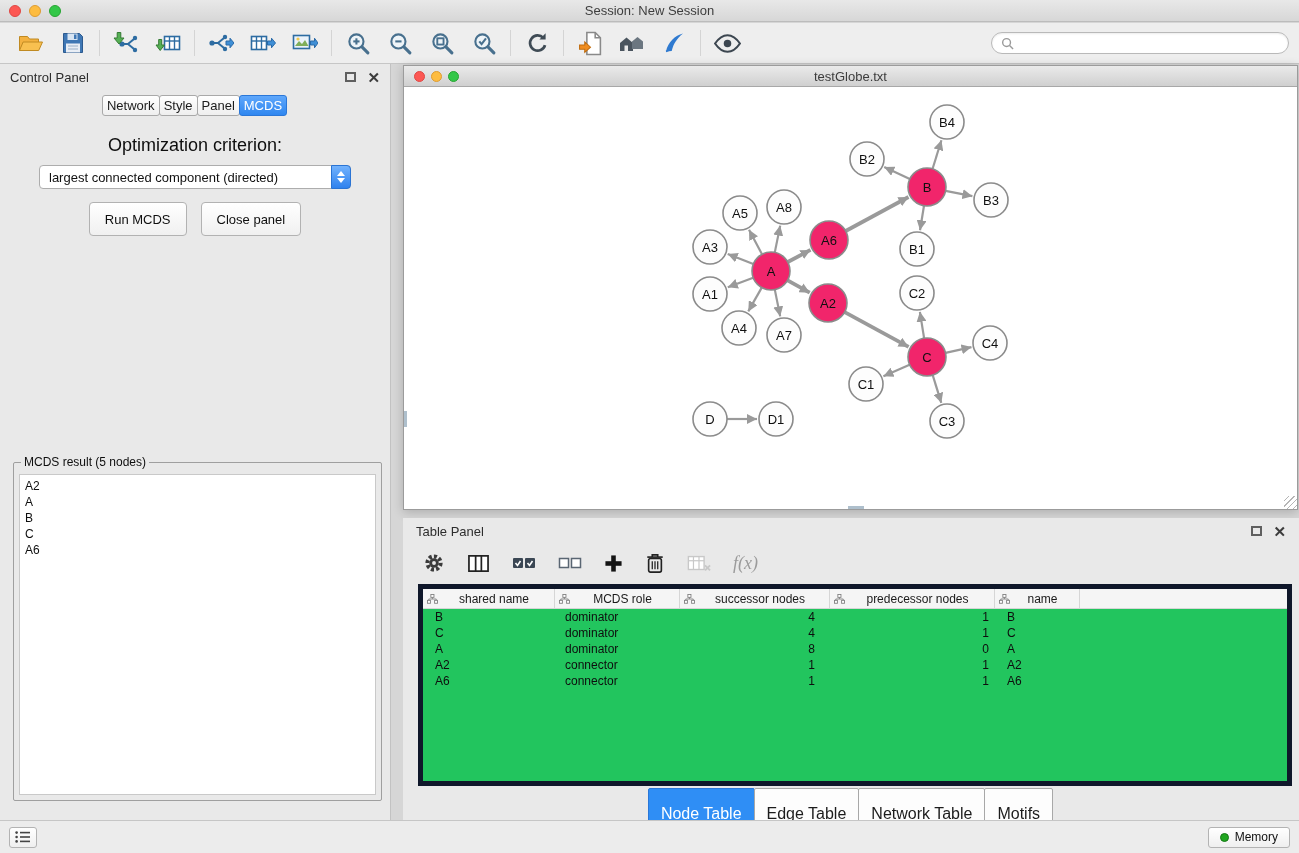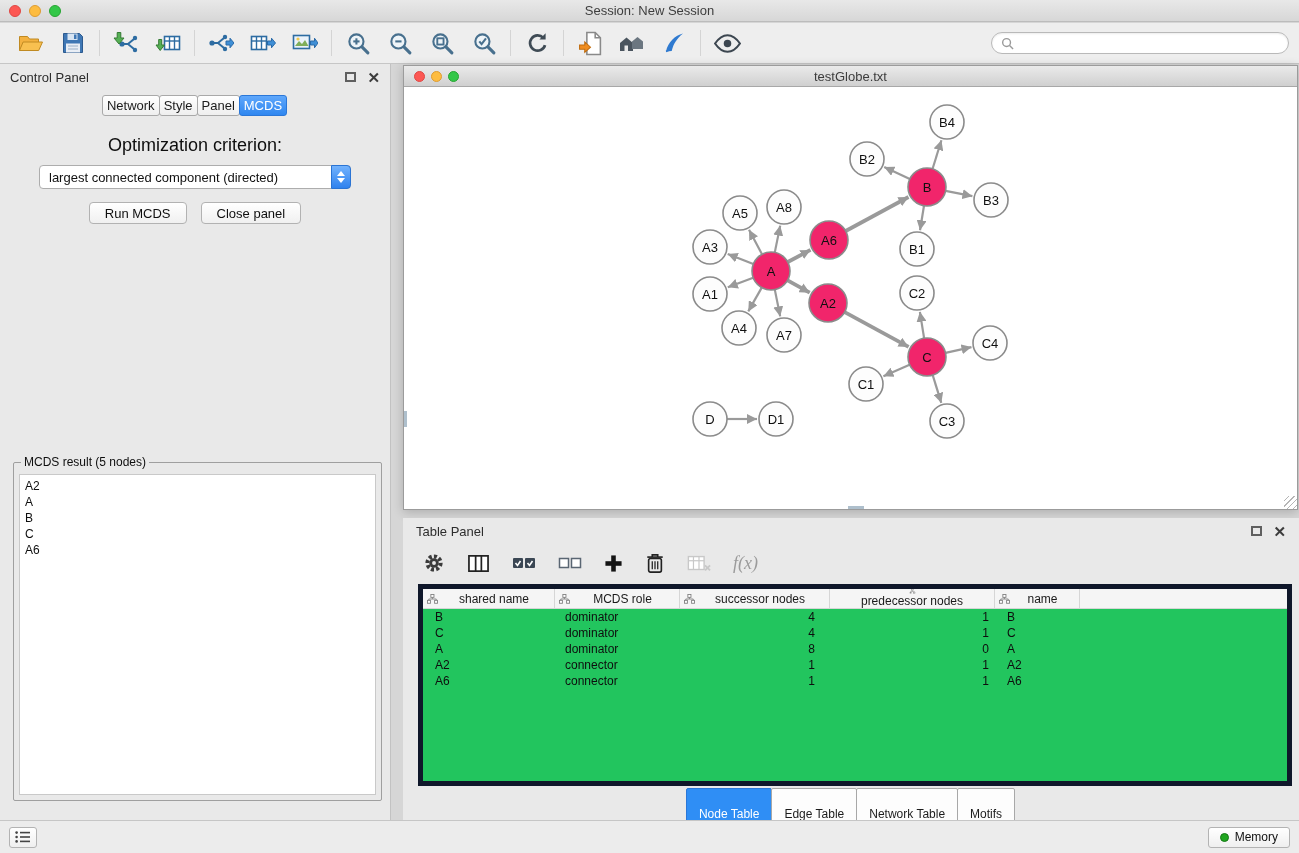--- a/index.html
+++ b/index.html
@@ -32,21 +32,21 @@
   .cp-tabs{display:flex;justify-content:center;margin-top:5px}
   .cp-tab{height:21px;line-height:19px;padding:0 4px;font-size:13px;background:linear-gradient(#ffffff,#efefef);border:1px solid #a9a9a9;margin-left:-1px;color:#1c1c1c;border-radius:3px}
   .cp-tab.active{background:linear-gradient(#5fa7fb,#2f87f0);border-color:#2a77d8;color:#fff}
   .opt-label{text-align:center;margin-top:19px;font-size:18px;color:#0e0e0e}
   .combo{position:relative;margin:9px auto 0;width:312px;height:24px;background:#fff;border:1px solid #adadad;border-radius:4px;display:flex;align-items:center;font-size:13px;padding-left:9px}
   .combo .stepper{position:absolute;right:-1px;top:-1px;bottom:-1px;width:20px;border-radius:0 4px 4px 0;background:linear-gradient(#72b2fd,#2f82ee);border:1px solid #2a74d4;display:flex;flex-direction:column;align-items:center;justify-content:center;gap:2px}
   .tri{width:0;height:0;border-left:4px solid transparent;border-right:4px solid transparent}
   .tri.up{border-bottom:5px solid #fff}
   .tri.down{border-top:5px solid #fff}
   .btn-row{display:flex;justify-content:center;gap:14px;margin-top:13px}
-  .aqua-btn{height:22px;padding:10px 15px;font-size:13px;color:#0f0f0f;background:linear-gradient(#ffffff,#f0f0f0);border:1px solid #b2b2b2;border-radius:4px;display:flex;align-items:center}
+  .aqua-btn{height:22px;padding:16px 15px;font-size:13px;color:#0f0f0f;background:linear-gradient(#ffffff,#f0f0f0);border:1px solid #b2b2b2;border-radius:4px;display:flex;align-items:center}
   .result-fs{position:absolute;left:13px;right:8px;top:391px;bottom:19px;border:1px solid #9f9f9f;border-radius:2px;padding:5px;background:#e9e9e9}
   .result-fs legend{font-size:12px;color:#0e0e0e;padding:0 3px;margin-left:2px}
   .result-list{width:100%;height:100%;background:#fff;border:1px solid #c9c9c9;overflow:auto;padding:3px 5px}
   .result-item{font-size:12px;line-height:16px;color:#0e0e0e}
 
   
   .network-window{position:absolute;left:403px;top:65px;right:1px;height:445px;background:#fff;border:1px solid #9b9b9b;box-shadow:0 2px 10px rgba(0,0,0,.2)}
   .inner-titlebar{height:21px;background:linear-gradient(#eaeaea,#d0d0d0);border-bottom:1px solid #a8a8a8;position:relative;display:flex;align-items:center}
   .inner-titlebar .traffic{margin-left:10px;gap:6px}
   .inner-titlebar .light{width:11px;height:11px}
@@ -68,21 +68,21 @@
   .tbl-header{display:flex;height:20px;background:#f5f5f5;border-bottom:1px solid #d6d6d6}
   .th{display:flex;align-items:center;border-right:1px solid #d6d6d6;padding:0 4px;background:#f5f5f5}
   .th .lab{flex:1;text-align:center;font-size:12px;color:#1a1a1a}
   .tr{display:flex;height:16px;align-items:center}
   .td{font-size:12px;color:#0e0e0e;white-space:nowrap;overflow:hidden}
   .td0,.td4{padding-left:12px}
   .td1{padding-left:10px}
   .td2{text-align:right;padding-right:15px}
   .td3{text-align:right;padding-right:6px}
   .tp-tabs{height:30px;display:flex;align-items:center;justify-content:center}
-  .tp-tab{height:20px;line-height:18px;padding:16px 12px;border:1px solid #a8a8a8;background:#fdfdfd;font-size:12px;margin-left:-1px;color:#1c1c1c;border-radius:2px}
+  .tp-tab{height:20px;line-height:18px;padding:16px 12px;border:1px solid #a8a8a8;background:#fdfdfd;font-size:16px;margin-left:-1px;color:#1c1c1c;border-radius:2px}
   .tp-tab.active{background:#2f8ef5;color:#fff;border-color:#2a77d8}
 
   
   .statusbar{position:absolute;left:0;right:0;bottom:0;height:33px;background:#ececec;border-top:1px solid #c6c6c6;display:flex;align-items:center;padding:0 9px}
   .menu-btn{width:28px;height:21px;border:1px solid #b3b3b3;border-radius:3px;background:linear-gradient(#fff,#efefef);display:flex;align-items:center;justify-content:center}
   .memory-btn{margin-left:auto;height:21px;border:1px solid #b3b3b3;border-radius:3px;background:linear-gradient(#fff,#efefef);display:flex;align-items:center;gap:6px;padding:0 11px;font-size:12px;color:#111}
   .memory-dot{width:9px;height:9px;border-radius:50%;background:#1fa51f;border:1px solid #157815}
 </style>
 </head>
 <body>
@@ -485,21 +485,21 @@
         </div>
         <div class="th" style="width: 150px;">
           <svg width="11" height="10" viewBox="0 0 12 11">
             <rect x="4.2" y="0.5" width="3.4" height="3.2" fill="#fff" stroke="#828282"></rect>
             <path d="M5.9 3.7v1.8M1.9 5.5h8.2M1.9 5.5v1.4M10.1 5.5v1.4" stroke="#828282" fill="none"></path>
             <rect x="0.5" y="7" width="3.2" height="3.2" fill="#fff" stroke="#828282"></rect>
             <rect x="8.3" y="7" width="3.2" height="3.2" fill="#fff" stroke="#828282"></rect>
           </svg>
           <span class="lab">successor nodes</span>
         </div>
-        <div class="th" style="width: 165px; flex-direction: column;">
+        <div class="th" style="width: 165px;">
           <svg width="11" height="10" viewBox="0 0 12 11">
             <rect x="4.2" y="0.5" width="3.4" height="3.2" fill="#fff" stroke="#828282"></rect>
             <path d="M5.9 3.7v1.8M1.9 5.5h8.2M1.9 5.5v1.4M10.1 5.5v1.4" stroke="#828282" fill="none"></path>
             <rect x="0.5" y="7" width="3.2" height="3.2" fill="#fff" stroke="#828282"></rect>
             <rect x="8.3" y="7" width="3.2" height="3.2" fill="#fff" stroke="#828282"></rect>
           </svg>
           <span class="lab">predecessor nodes</span>
         </div>
         <div class="th" style="width: 85px;">
           <svg width="11" height="10" viewBox="0 0 12 11">

